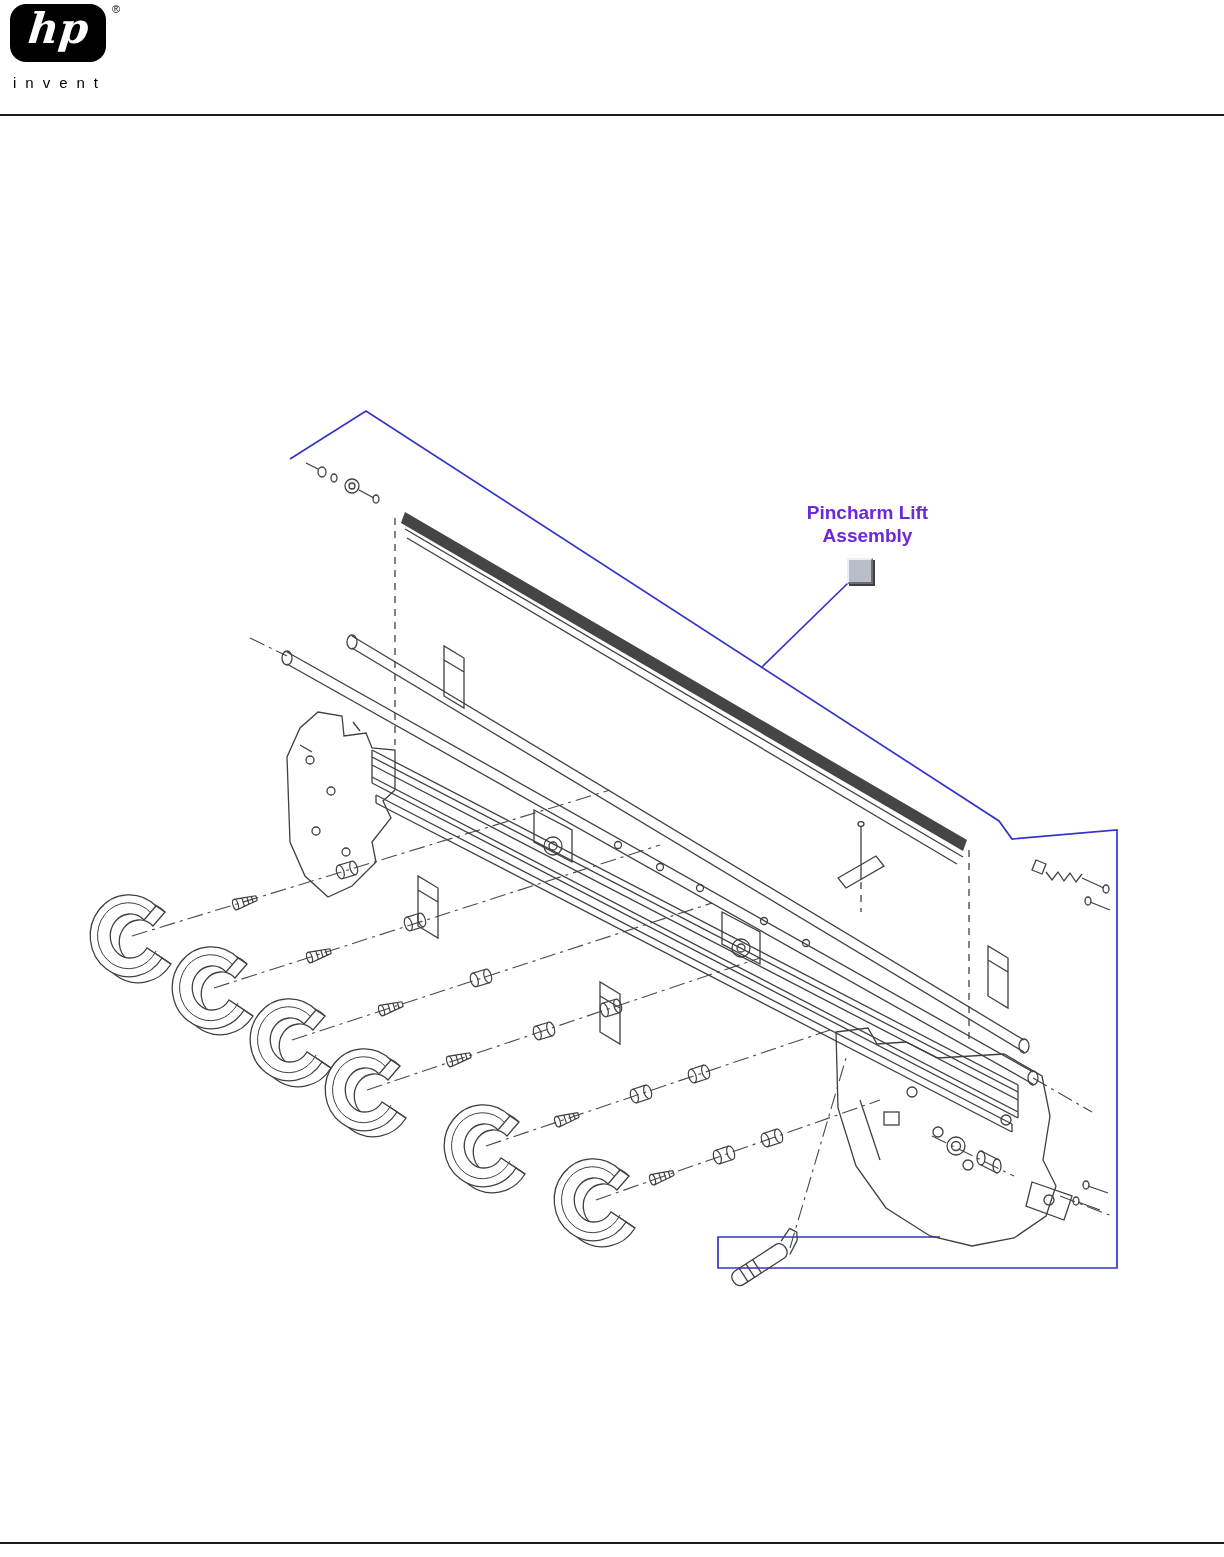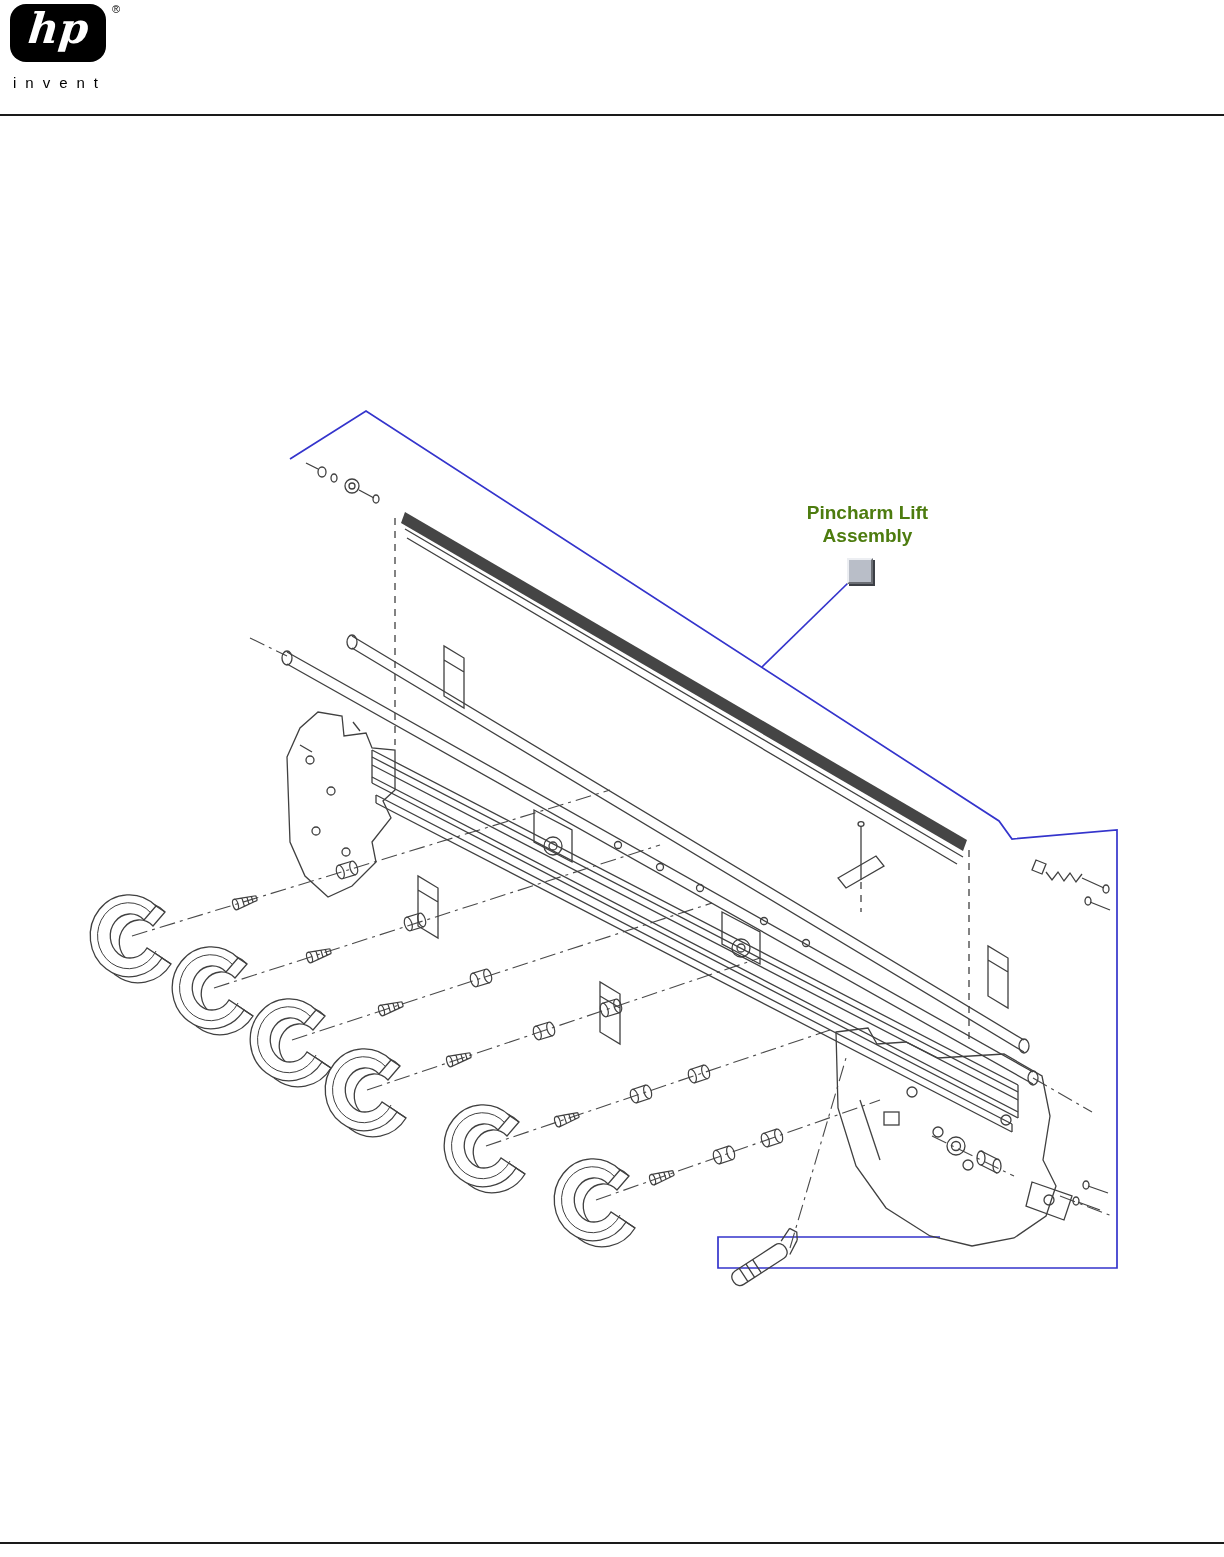--- a/index.html
+++ b/index.html
@@ -23,21 +23,21 @@
     position:absolute; left:13px; top:74px; font-size:15px; color:#000;
     letter-spacing:9px; white-space:nowrap;
   }
   .rule { position:absolute; left:0; width:1224px; height:2px; background:#1a1a1a; }
   .rule-top { top:114px; }
   .rule-bottom { top:1542px; }
   
   .diagram-layer { position:absolute; left:0; top:0; width:1224px; height:1557px; }
   .assembly-label {
     position:absolute; left:775px; top:501px; width:185px; text-align:center;
-    color:#4d7c0f; font-weight:bold; font-size:19px; line-height:23px;
+    color:#6d28d9; font-weight:bold; font-size:19px; line-height:23px;
     cursor:pointer;
   }
   .assembly-button {
     position:absolute; left:847px; top:558px; width:22px; height:22px;
     background:#b9bec8;
     border-top:2px solid #eceef2; border-left:2px solid #eceef2;
     border-right:2px solid #6a6d73; border-bottom:2px solid #6a6d73;
     box-shadow:2px 2px 0 #3c3f45; cursor:pointer;
   }
 </style>

